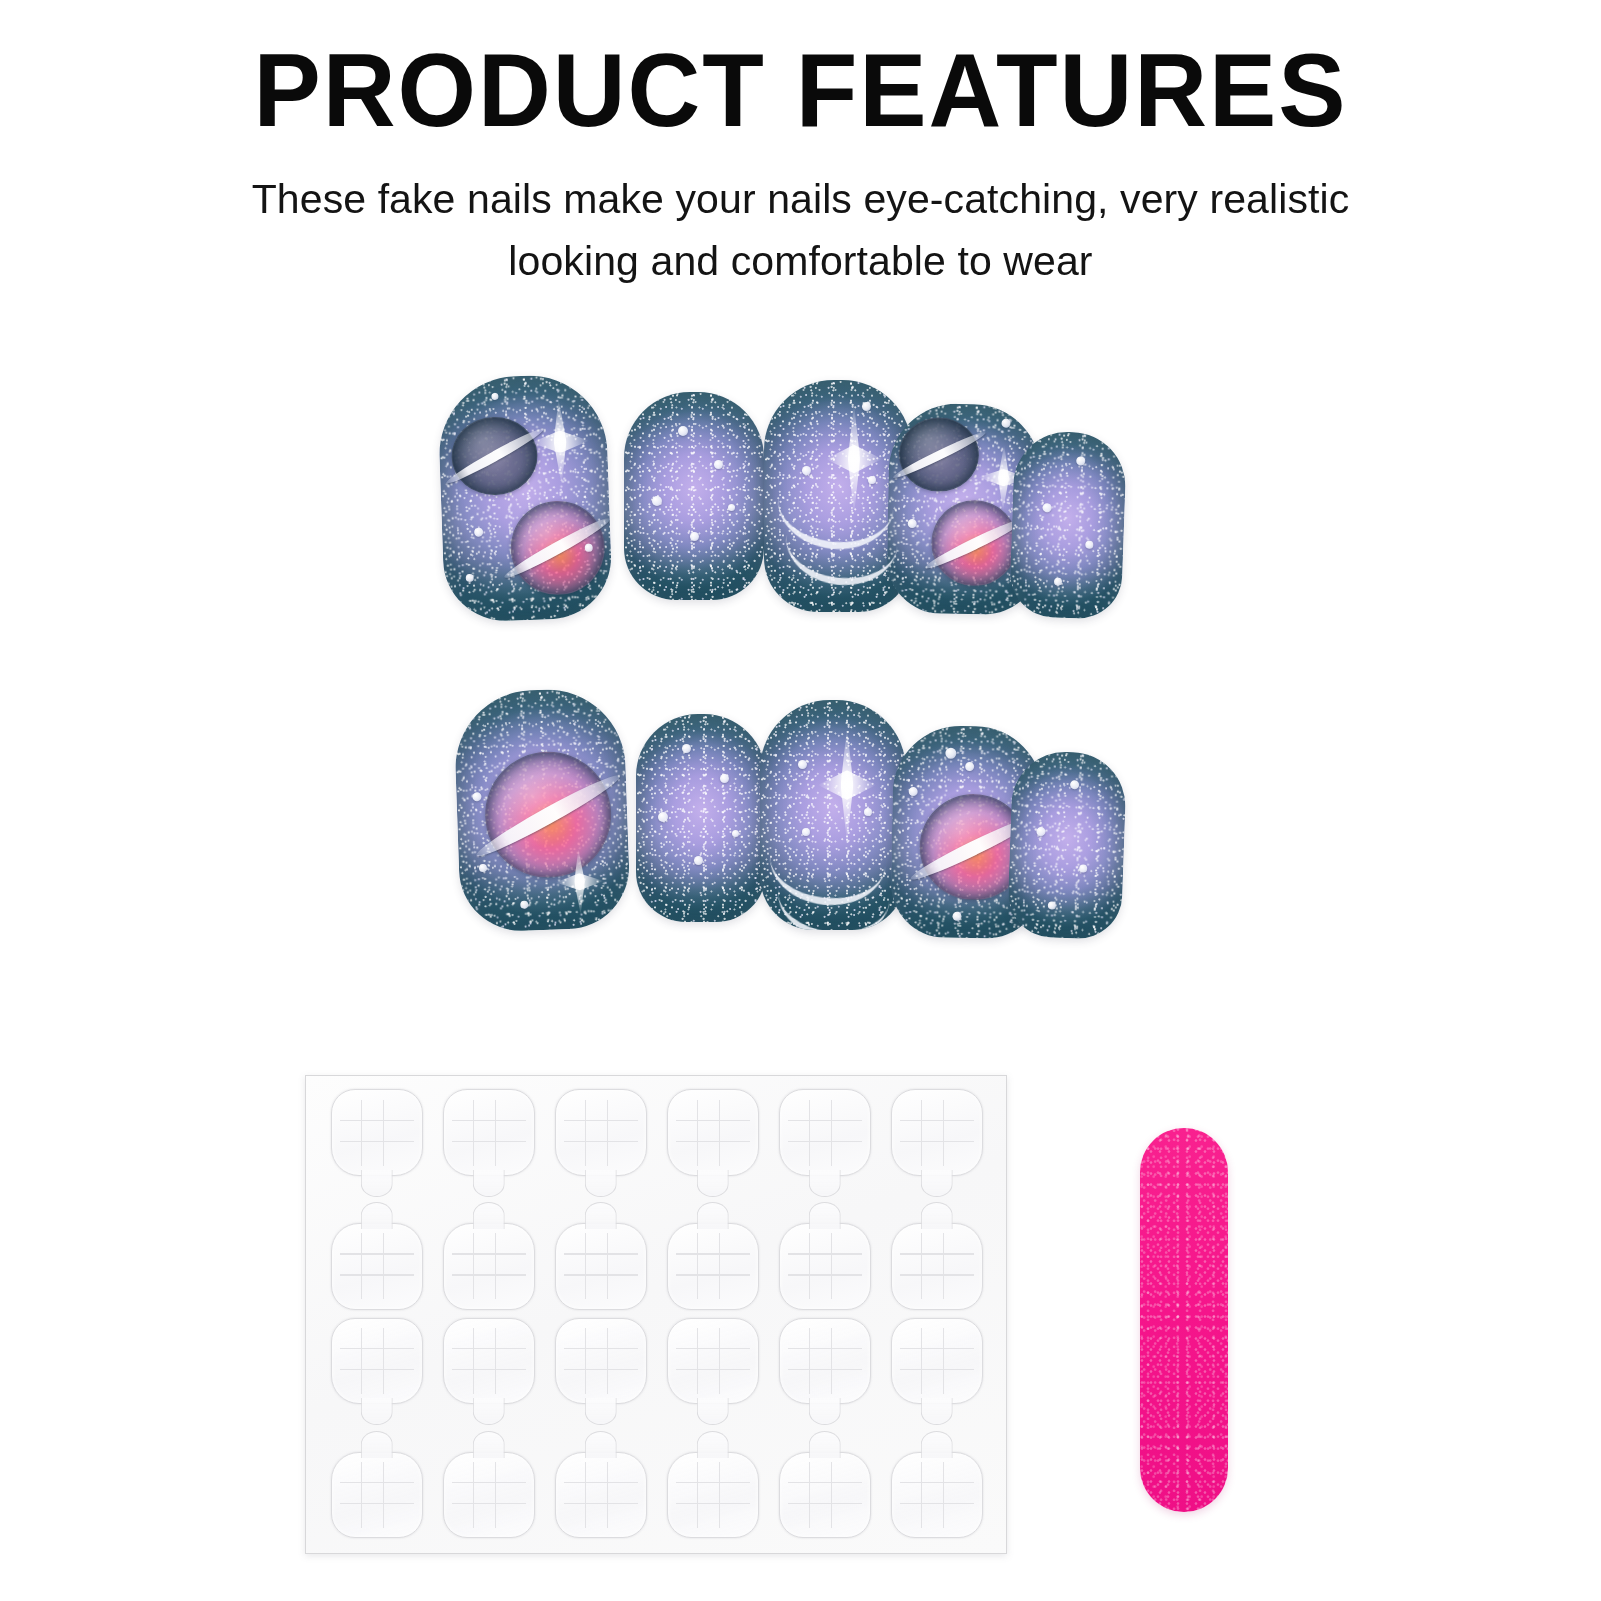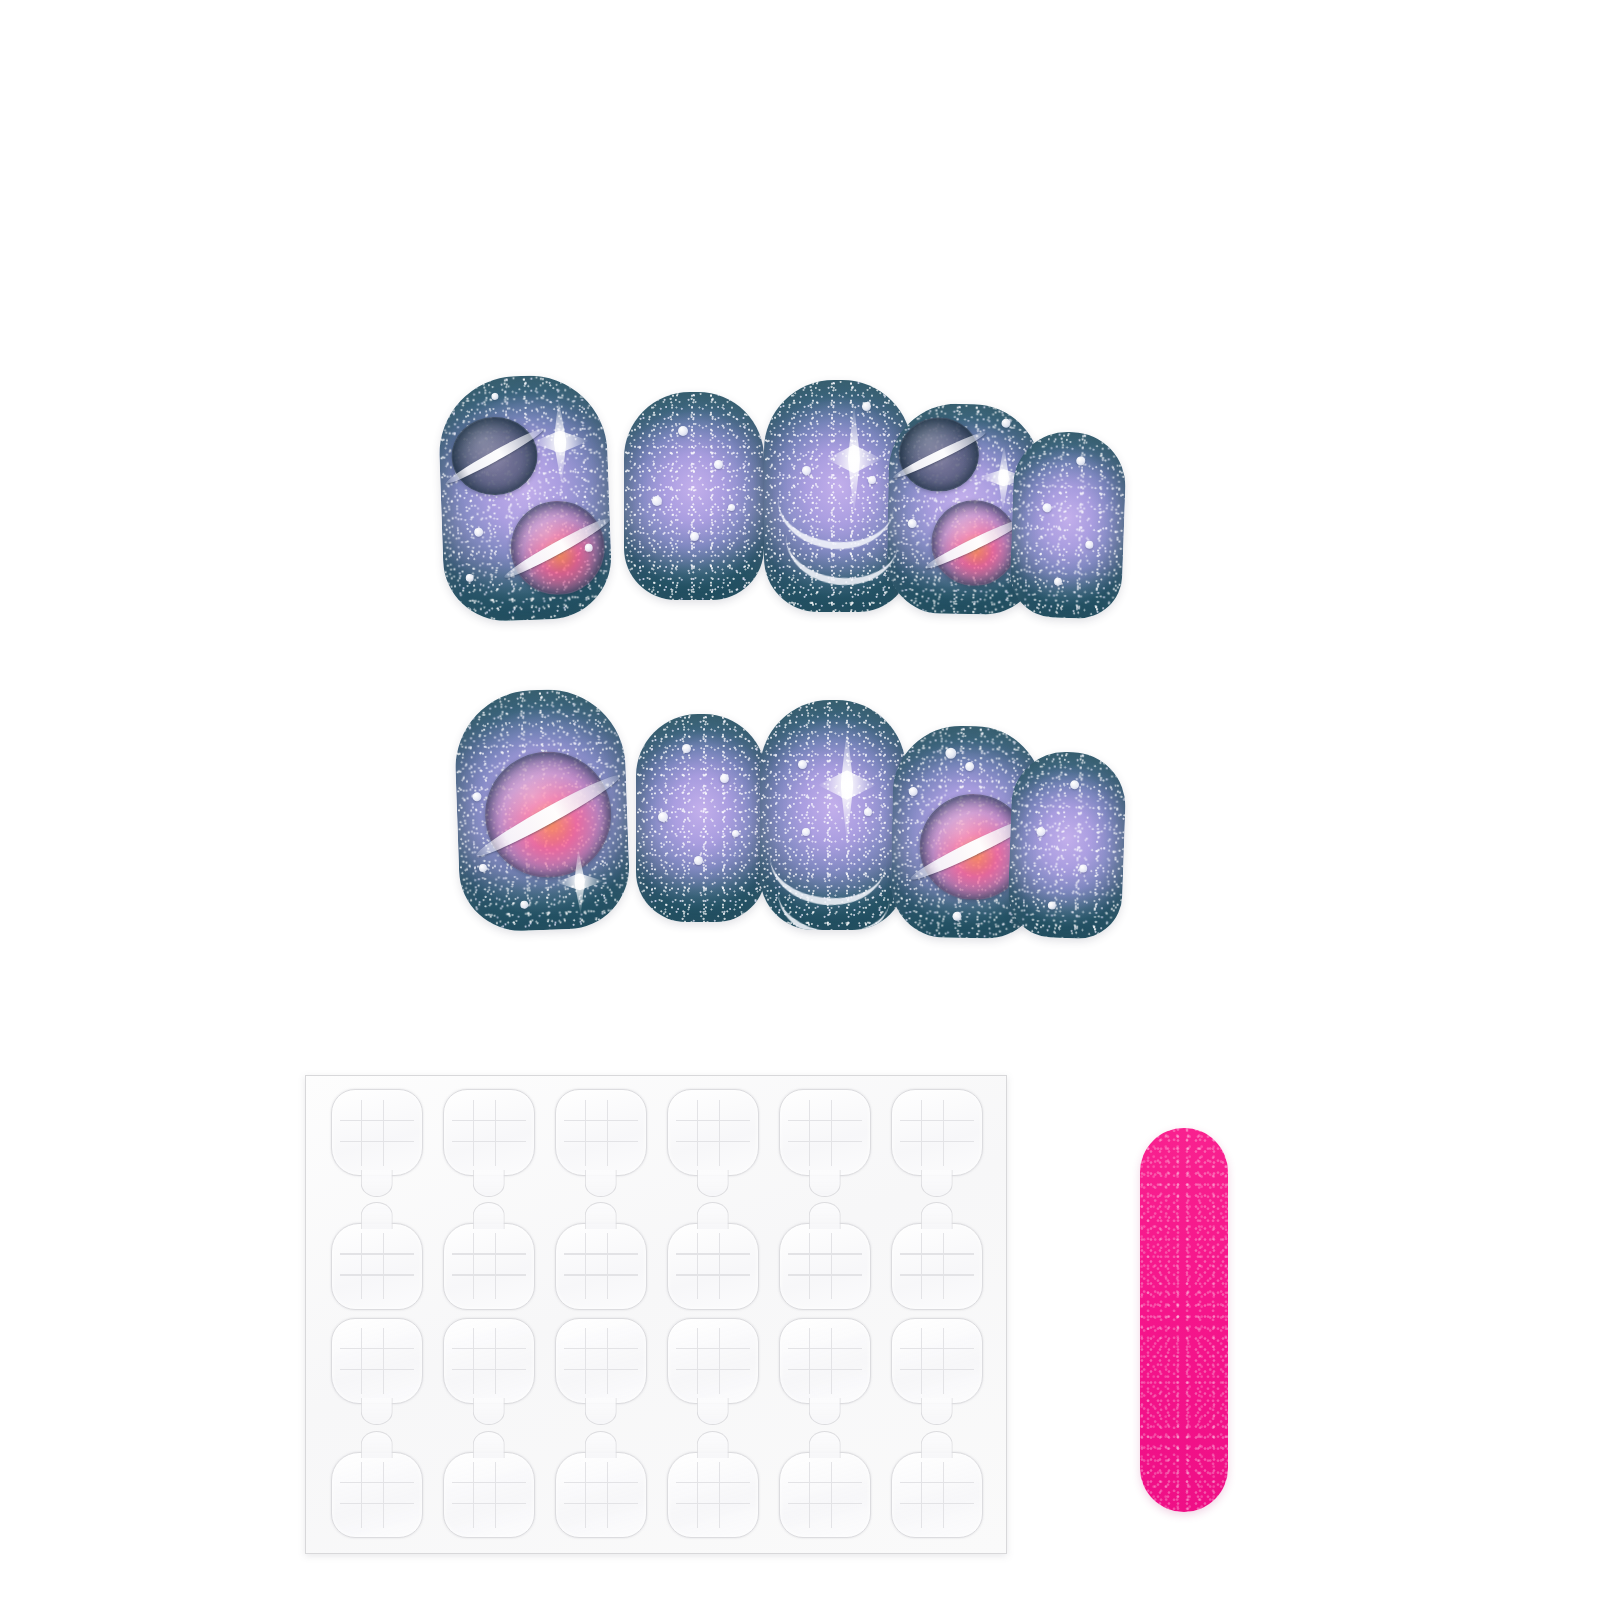--- a/index.html
+++ b/index.html
@@ -187,20 +187,24 @@
     background-size:9px 11px, 13px 9px, 11px 13px, 10px 12px, 12px 10px, 100% 100%;
     border-radius:999px;
     box-shadow:0 3px 9px rgba(180,40,120,.20);
   }
 </style>
 </head>
 <body>
 
 <div id="page">
 
+  <div class="header">
+    <h1 class="title">PRODUCT FEATURES</h1>
+    <p class="subtitle">These fake nails make your nails eye-catching, very realistic looking and comfortable to wear</p>
+  </div>
 
   <div class="nail-stage">
 
     <div class="nail-row">
 
       <div class="nail" style="left:441px;top:376px;width:168px;height:244px;border-radius:78px 78px 62px 62px;transform:rotate(-2deg);">
         <div class="nail-inner">
           <div class="planet dark" style="left:12px;top:40px;width:84px;height:76px;">
               <div class="ring"></div>
             </div>

